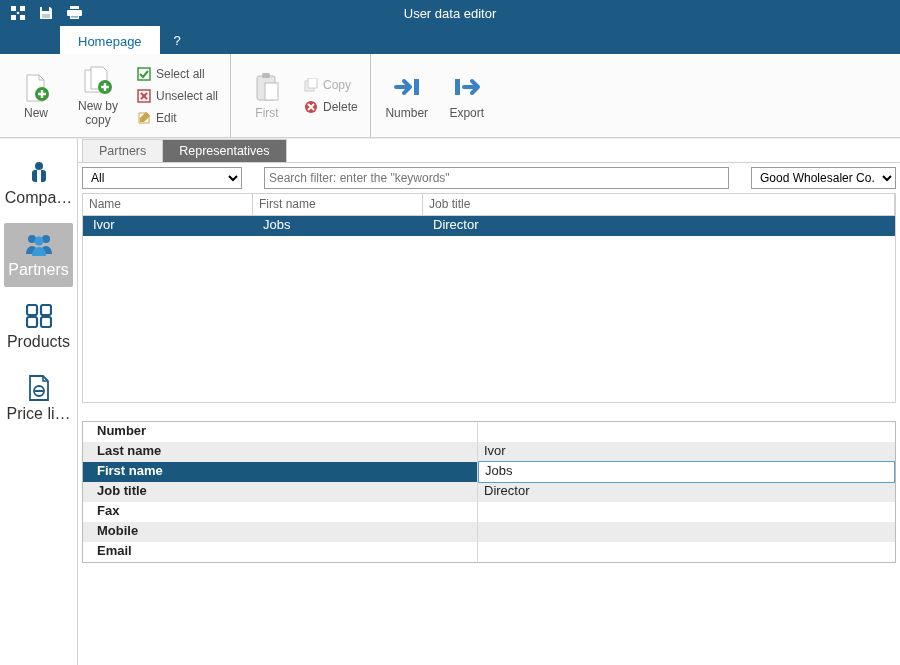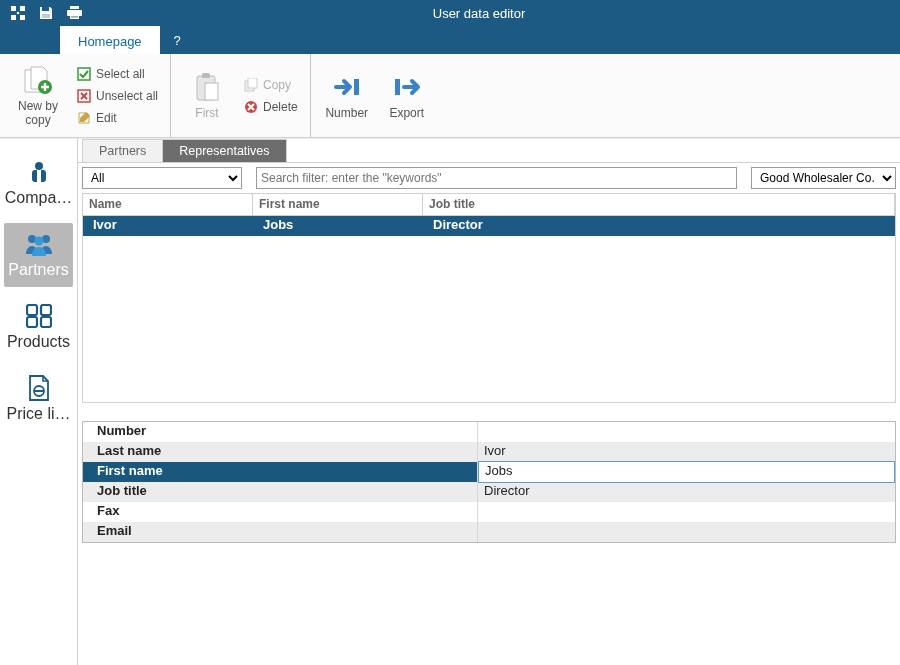--- a/index.html
+++ b/index.html
@@ -33,21 +33,20 @@
     display: flex;
     align-items: center;
     color: #fff;
   }
   .titlebar .tb-icons { display: flex; gap: 12px; padding-left: 10px; }
   .titlebar .tb-icons span { display:inline-flex; width:16px; height:16px; align-items:center; justify-content:center; }
   .titlebar .title {
     position: absolute;
     left: 50%; transform: translateX(-50%);
     font-size: 13px;
-    margin-left: 29px;
   }
   
   .tabstrip {
     height: 28px;
     background: var(--titlebar-bg);
     display: flex;
     align-items: stretch;
   }
   .tabstrip .tab-blank {
     width: 60px;
@@ -153,42 +152,41 @@
     border-bottom: none;
     margin-right: -1px;
     cursor:default;
   }
   .subtabs .stab.active {
     background: var(--tab-inactive);
     color: #fff;
   }
   .filterbar {
     display:flex;
-    gap:14px;
+    gap:22px;
     padding: 4px 4px;
     align-items:center;
   }
   .filterbar select, .filterbar input[type=text] {
     height: 22px;
     font-size: 12px;
     border: 1px solid #9a9a9a;
     padding: 0 4px;
     background:#fff;
   }
   .filterbar .combo-all { width: 160px; }
   .filterbar .search { flex:1; }
   .filterbar .combo-right { width: 145px; }
   
   .grid {
     border: 1px solid var(--light-border);
     margin: 0 4px;
     height: 210px;
     overflow: hidden;
     background:#fff;
-    font-weight:bold;
   }
   .grid-head, .grid-row {
     display:flex;
   }
   .grid-head {
     height: 22px;
     background: #fff;
     color: var(--text-muted);
     font-size: 12px;
     border-bottom: 1px solid var(--light-border);
@@ -275,20 +273,31 @@
 
 <div class="tabstrip">
   <div class="tab-blank"></div>
   <div class="tab active">Homepage</div>
   <div class="tab help">?</div>
 </div>
 
 <div class="ribbon">
 
   <div class="ribbon-group">
+    <div class="big-btn">
+      <span class="icon-wrap">
+        <svg width="30" height="30" viewBox="0 0 30 30">
+          <path d="M6 2h12l5 5v21H6z" fill="#fff" stroke="#bbb"></path>
+          <path d="M18 2v5h5" fill="none" stroke="#bbb"></path>
+          <circle cx="21" cy="21" r="7" fill="#3a9a3a"></circle>
+          <path d="M21 17v8M17 21h8" stroke="#fff" stroke-width="2.4"></path>
+        </svg>
+      </span>
+      <span>New</span>
+    </div>
     <div class="big-btn" style="width:56px">
       <span class="icon-wrap">
         <svg width="32" height="30" viewBox="0 0 32 30">
           <path d="M3 4h12l4 4v18H3z" fill="#fff" stroke="#bbb"></path>
           <path d="M9 1h12l4 4v18H9z" fill="#fff" stroke="#bbb"></path>
           <circle cx="23" cy="21" r="7" fill="#3a9a3a"></circle>
           <path d="M23 17v8M19 21h8" stroke="#fff" stroke-width="2.4"></path>
         </svg>
       </span>
       <span>New by</span>
@@ -477,19 +486,23 @@
         </div>
         <div class="prow">
           <div class="plabel">Job title</div>
           <div class="pval">Director</div>
         </div>
         <div class="prow">
           <div class="plabel">Fax</div>
           <div class="pval"></div>
         </div>
         <div class="prow">
+          <div class="plabel">Mobile</div>
+          <div class="pval"></div>
+        </div>
+        <div class="prow">
           <div class="plabel">Email</div>
           <div class="pval"></div>
         </div>
       </div>
   </div>
 
 </div>
 
 </body></html>

